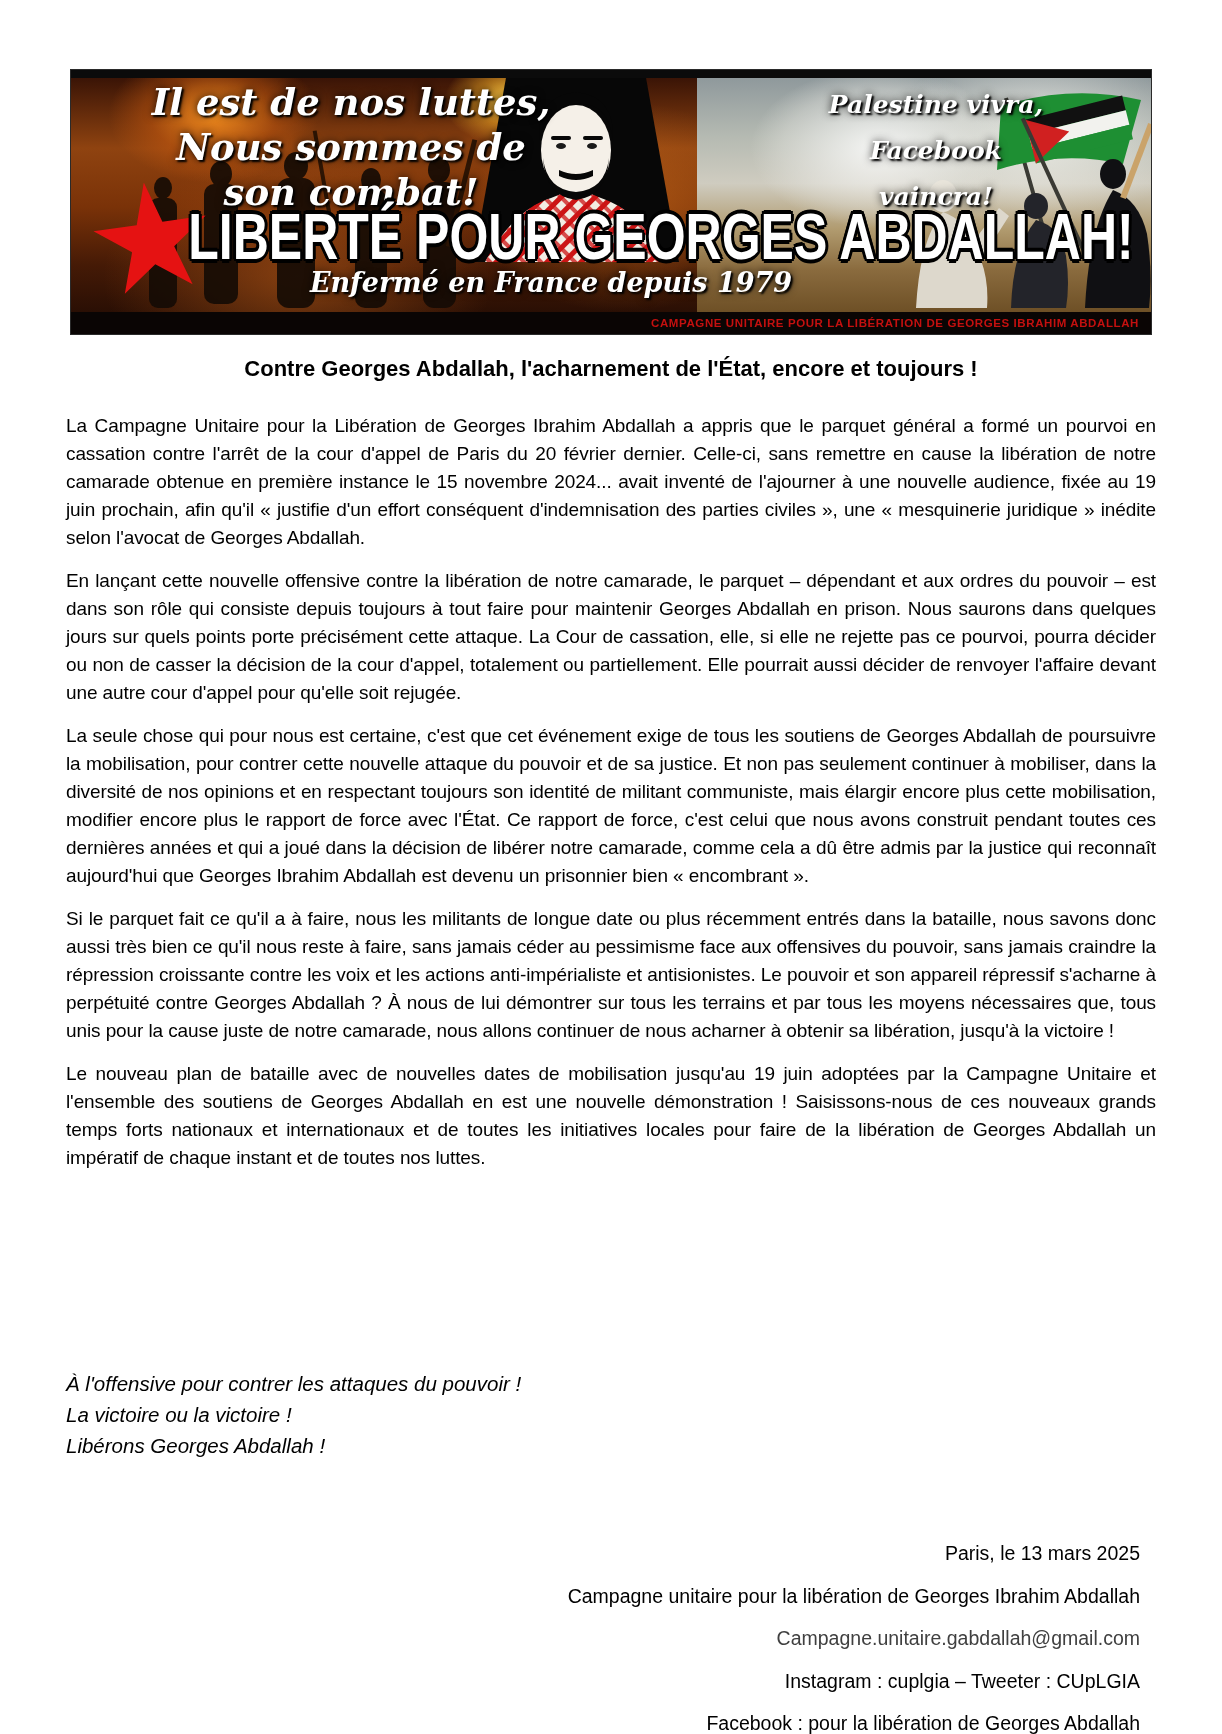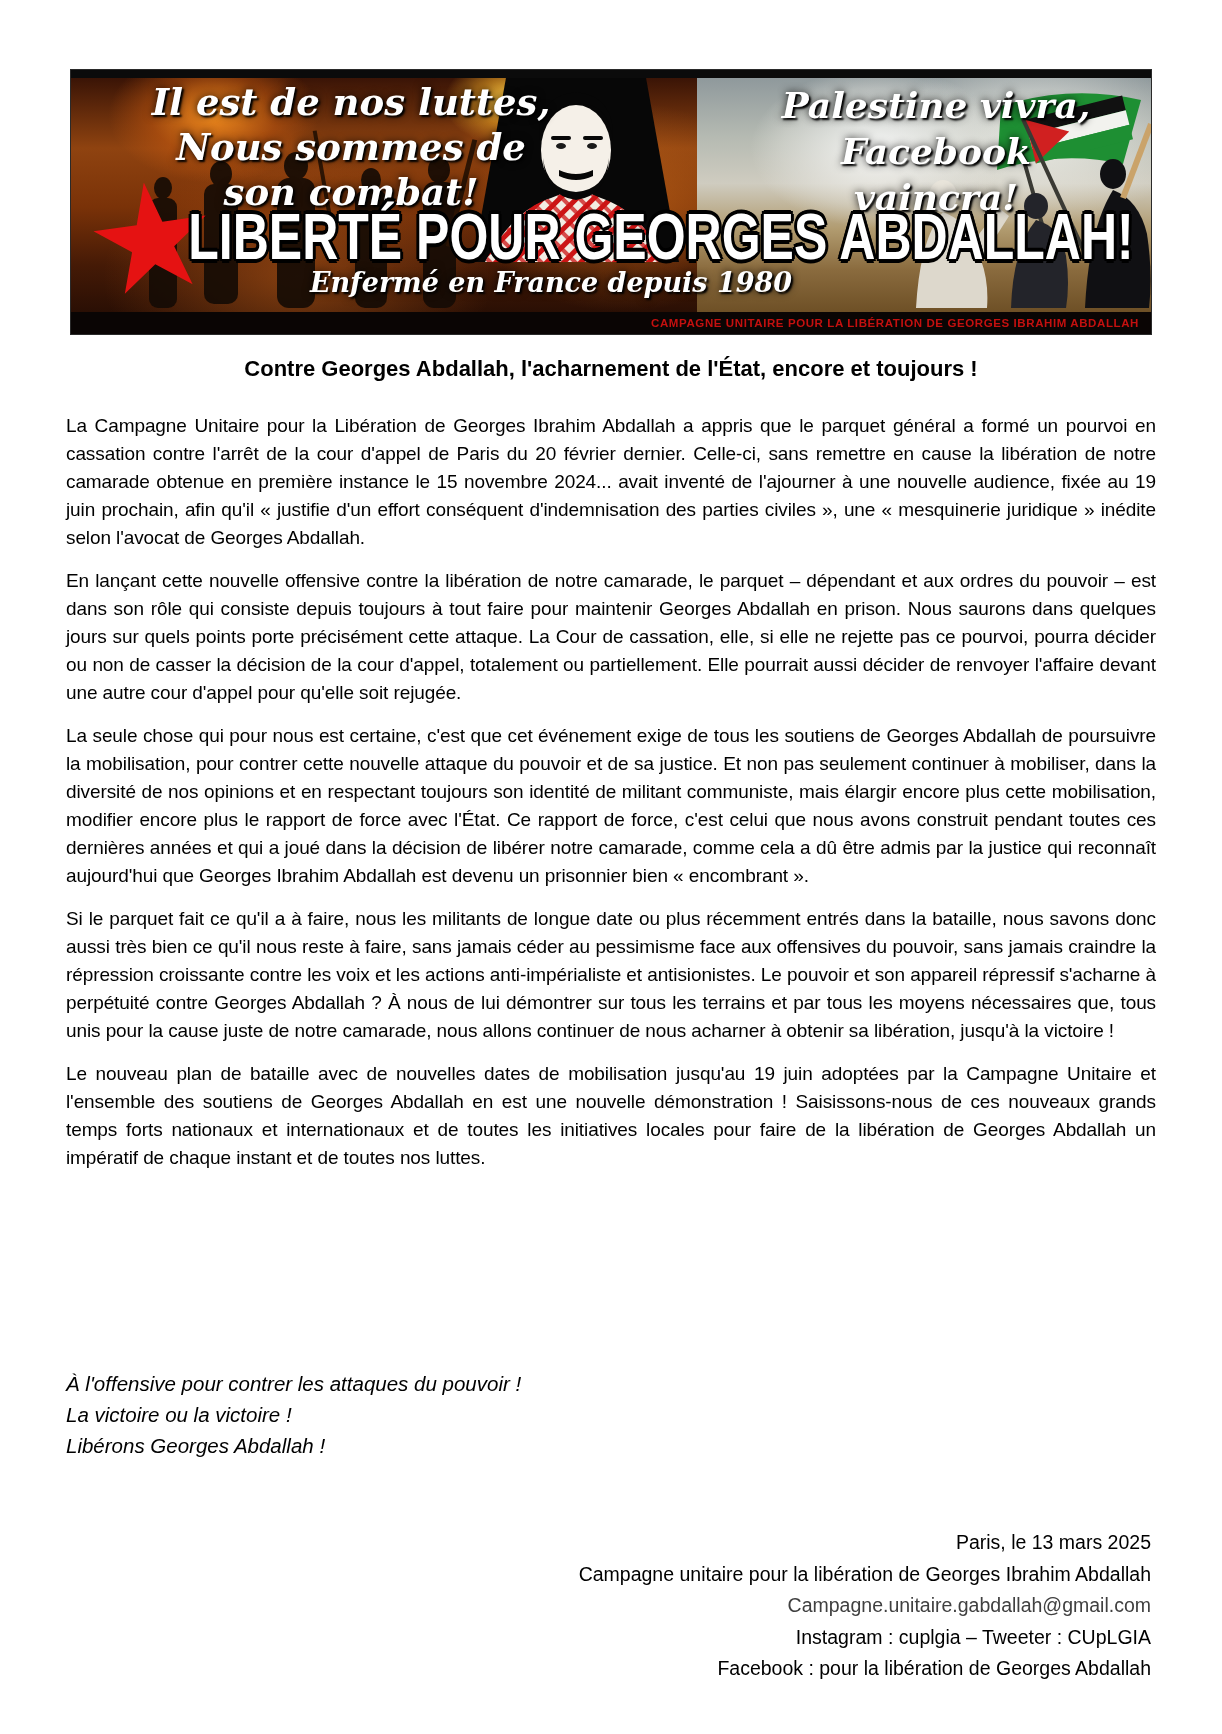--- a/index.html
+++ b/index.html
@@ -27,21 +27,21 @@
       background:#070707;clip-path:polygon(16% 0,84% 0,100% 100%,0 100%);}
   .portrait-panel svg{position:absolute;left:0;bottom:0;width:100%;height:100%;}
   .red-star{position:absolute;left:22px;top:112px;width:118px;height:118px;background:#e51212;
       transform:rotate(-8deg);
       clip-path:polygon(50% 0%,61% 35%,98% 35%,68% 57%,79% 91%,50% 70%,21% 91%,32% 57%,2% 35%,39% 35%);}
   .script{font-family:"DejaVu Serif",serif;font-style:italic;font-weight:bold;color:#ffffff;
       text-shadow:2px 2px 2px #000,0 0 8px rgba(0,0,0,.85);}
   .slogan-left{position:absolute;left:0;top:10px;width:560px;text-align:center;
       font-size:37px;line-height:45px;}
   .slogan-right{position:absolute;left:660px;top:12px;width:410px;text-align:center;
-      font-size:36px;line-height:46px;}
+      font-size:25px;line-height:46px;}
   .banner-main-title{position:absolute;left:100px;right:0;top:130px;text-align:center;
       font-family:"Liberation Sans",sans-serif;font-weight:bold;font-size:50px;letter-spacing:0px;
       color:#ffffff;transform:scaleY(1.28);transform-origin:top center;white-space:nowrap;
       text-shadow:3px 0 0 #000,-3px 0 0 #000,0 3px 0 #000,0 -3px 0 #000,
                   2px 2px 0 #000,-2px -2px 0 #000,2px -2px 0 #000,-2px 2px 0 #000;}
   .banner-subtitle{position:absolute;left:120px;width:720px;top:198px;text-align:center;
       font-size:27px;line-height:30px;}
   .banner-strip{position:absolute;left:0;bottom:0;width:100%;height:22px;background:#0a0504;
       display:flex;align-items:center;justify-content:flex-end;}
   .banner-strip span{font-size:11.5px;font-weight:bold;letter-spacing:.6px;color:#c4100f;
@@ -50,21 +50,21 @@
   
   .doc-title{position:absolute;top:356px;left:66px;width:1090px;margin:0;text-align:center;
       font-size:22px;font-weight:bold;color:#000;}
   .doc-body{position:absolute;top:412px;left:66px;width:1090px;font-size:19px;line-height:28px;
       text-align:justify;letter-spacing:-0.1px;}
   .doc-body p{margin:0 0 15px 0;}
   .slogan-block{position:absolute;top:1368px;left:66px;width:1090px;font-size:20.5px;line-height:31px;}
   .slogan-block p{margin:0;font-style:italic;}
   .signature{position:absolute;top:1524px;left:66px;width:1090px;text-align:right;
       font-size:19.5px;line-height:26.5px;}
-  .signature p{margin:5px;}
+  .signature p{margin:16px;}
   .email-link{color:#404040;cursor:pointer;}
 </style>
 </head>
 <body>
 
 <div class="page">
 
   <div class="banner">
     <div class="scene-left"></div>
     <div class="scene-right"></div>
@@ -147,21 +147,21 @@
       <div>son combat!</div>
     </div>
 
     <div class="slogan-right script">
       <div>Palestine vivra,</div>
       <div>Facebook</div>
       <div>vaincra!</div>
     </div>
 
     <div class="banner-main-title">LIBERTÉ POUR GEORGES ABDALLAH!</div>
-    <div class="banner-subtitle script">Enfermé en France depuis 1980</div>
+    <div class="banner-subtitle script">Enfermé en France depuis 1979</div>
 
     <div class="banner-top-bar"></div>
     <div class="banner-strip">
       <span>CAMPAGNE UNITAIRE POUR LA LIBÉRATION DE GEORGES IBRAHIM ABDALLAH</span>
     </div>
   </div>
 
   <h1 class="doc-title">Contre Georges Abdallah, l'acharnement de l'État, encore et toujours !</h1>
 
   <div class="doc-body">

